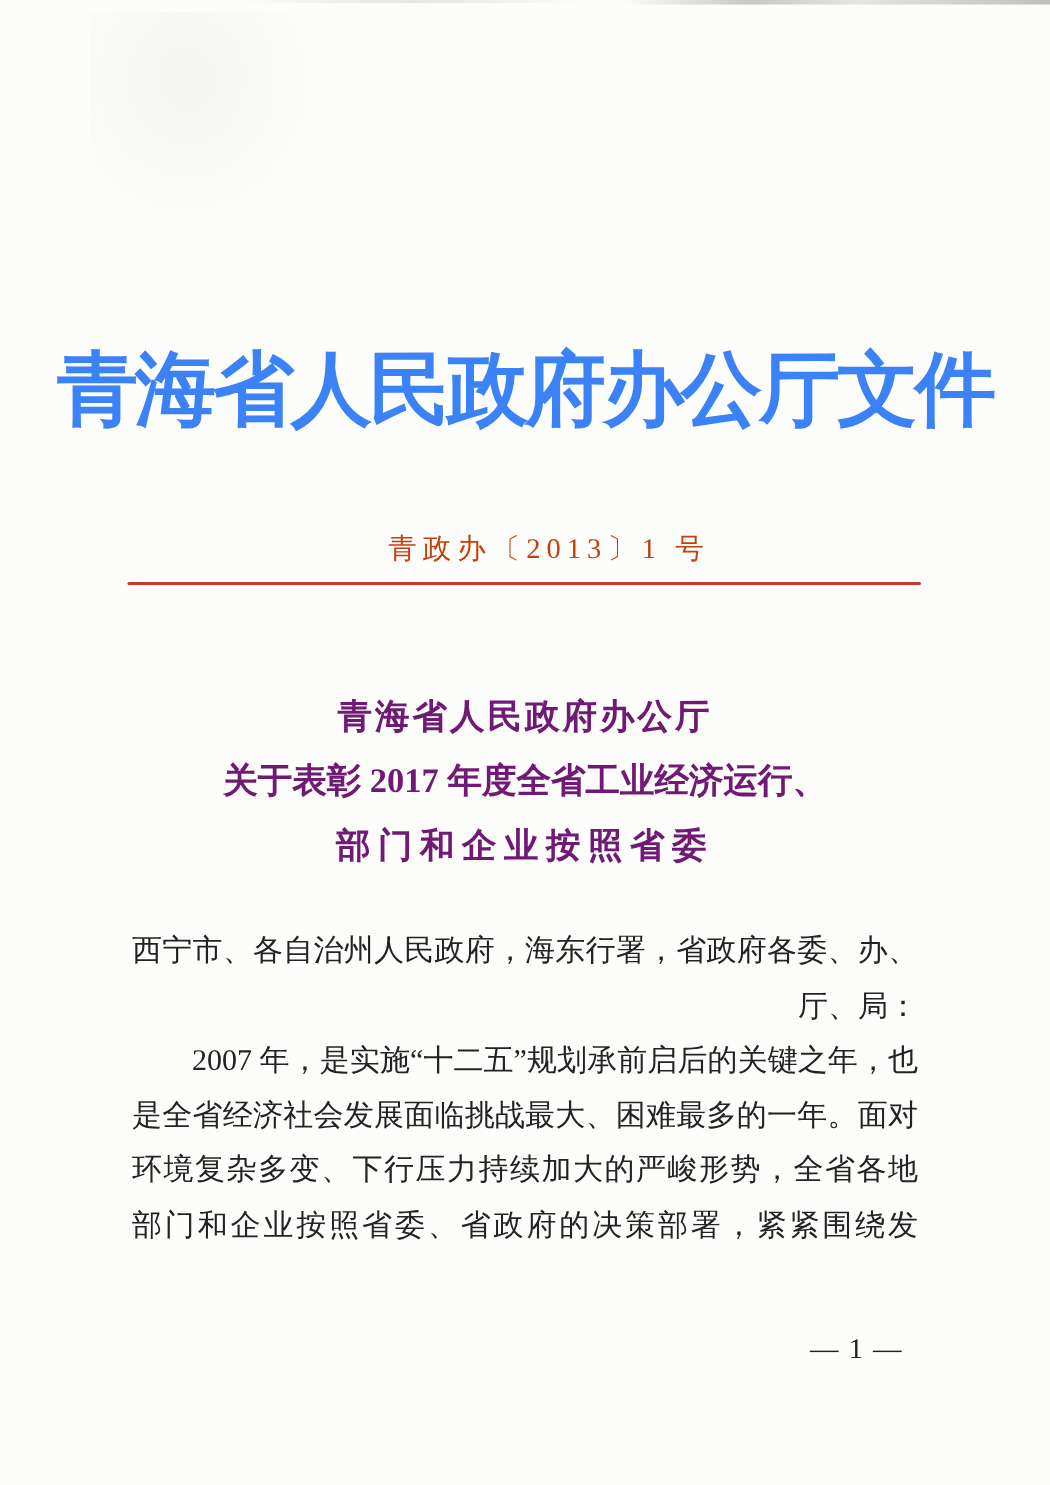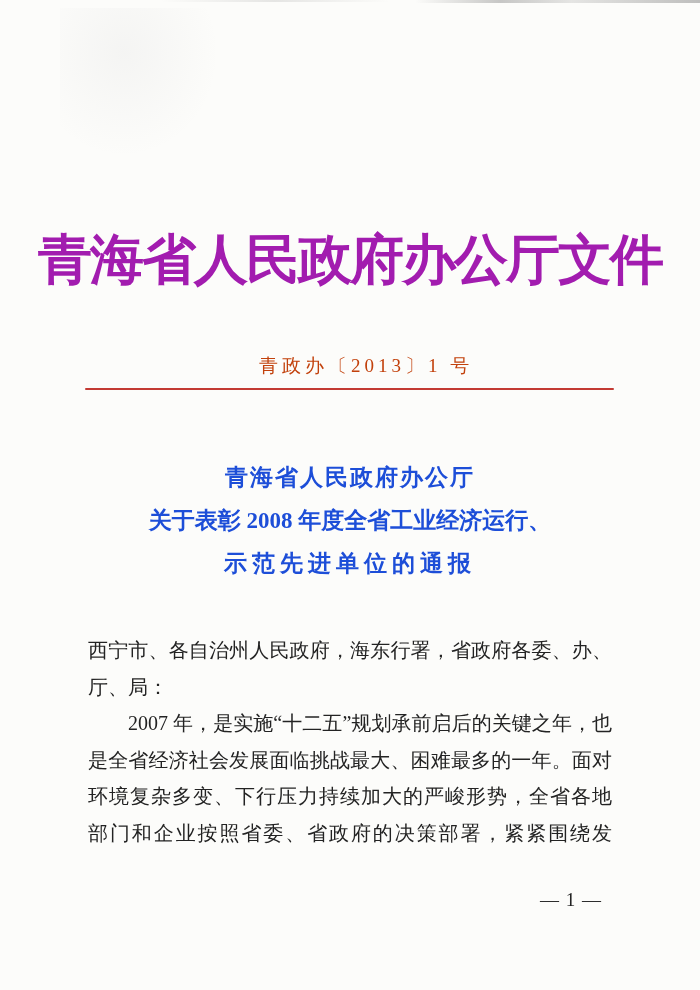--- a/index.html
+++ b/index.html
@@ -31,58 +31,59 @@
     background: radial-gradient(ellipse at 40% 30%, rgba(120,120,130,0.06), rgba(120,120,130,0) 70%);
   }
   .red-header {
     position: absolute; top: 222px; left: 0; width: 700px;
     margin: 0;
     text-align: center;
     font-size: 54px;
     line-height: 76px;
     font-weight: bold;
     letter-spacing: -2px;
-    color: #a21caf;
+    color: #3b82f6;
   }
   .doc-number {
     position: absolute; top: 353px; left: 16px; width: 700px;
     text-align: center;
     font-size: 19px;
     letter-spacing: 4px;
     color: #c2410c;
   }
   .red-rule {
     position: absolute; top: 388px; left: 85px;
     width: 529px; height: 2px;
     background: #c33a33;
     border-radius: 1px;
   }
   .title-block {
     position: absolute; top: 456px; left: 70px; width: 560px;
     text-align: center;
     font-weight: bold;
-    color: #1d4ed8;
+    color: #701a75;
   }
   .t-line {
     font-size: 23px;
     line-height: 43px;
   }
   .t-0 { letter-spacing: 2px; }
   .t-1 { letter-spacing: 0; }
   .t-2 { letter-spacing: 1px; }
   .t-3 { letter-spacing: 5px; }
   .body-block {
-    position: absolute; top: 632px; left: 88px; width: 524px;
+    position: absolute; top: 616px; left: 88px; width: 524px;
     font-size: 20px;
     color: #232323;
   }
   .b-line {
     line-height: 36.6px;
     height: 36.6px;
     overflow: hidden;
+    text-align: right;
   }
   .b-just {
     text-align: justify;
     text-align-last: justify;
   }
   .b-indent {
     padding-left: 40px;
   }
   .page-number {
     position: absolute; top: 889px; right: 98px;
@@ -101,22 +102,22 @@
   <div class="scan-smudge"></div>
 
   <h1 class="red-header">青海省人民政府办公厅文件</h1>
 
   <div class="doc-number">青政办〔2013〕1 号</div>
 
   <div class="red-rule"></div>
 
   <div class="title-block">
     <div class="t-line t-0">青海省人民政府办公厅</div>
-    <div class="t-line t-1">关于表彰 2008 年度全省工业经济运行、</div>
-    <div class="t-line t-3">示范先进单位的通报</div>
+    <div class="t-line t-1">关于表彰 2017 年度全省工业经济运行、</div>
+    <div class="t-line t-3">部门和企业按照省委</div>
   </div>
 
   <div class="body-block">
     <div class="b-line b-just">西宁市、各自治州人民政府，海东行署，省政府各委、办、</div>
     <div class="b-line">厅、局：</div>
     <div class="b-line b-just b-indent">2007 年，是实施“十二五”规划承前启后的关键之年，也</div>
     <div class="b-line b-just">是全省经济社会发展面临挑战最大、困难最多的一年。面对外部</div>
     <div class="b-line b-just">环境复杂多变、下行压力持续加大的严峻形势，全省各地区、各</div>
     <div class="b-line b-just">部门和企业按照省委、省政府的决策部署，紧紧围绕发展“主</div>
   </div>

